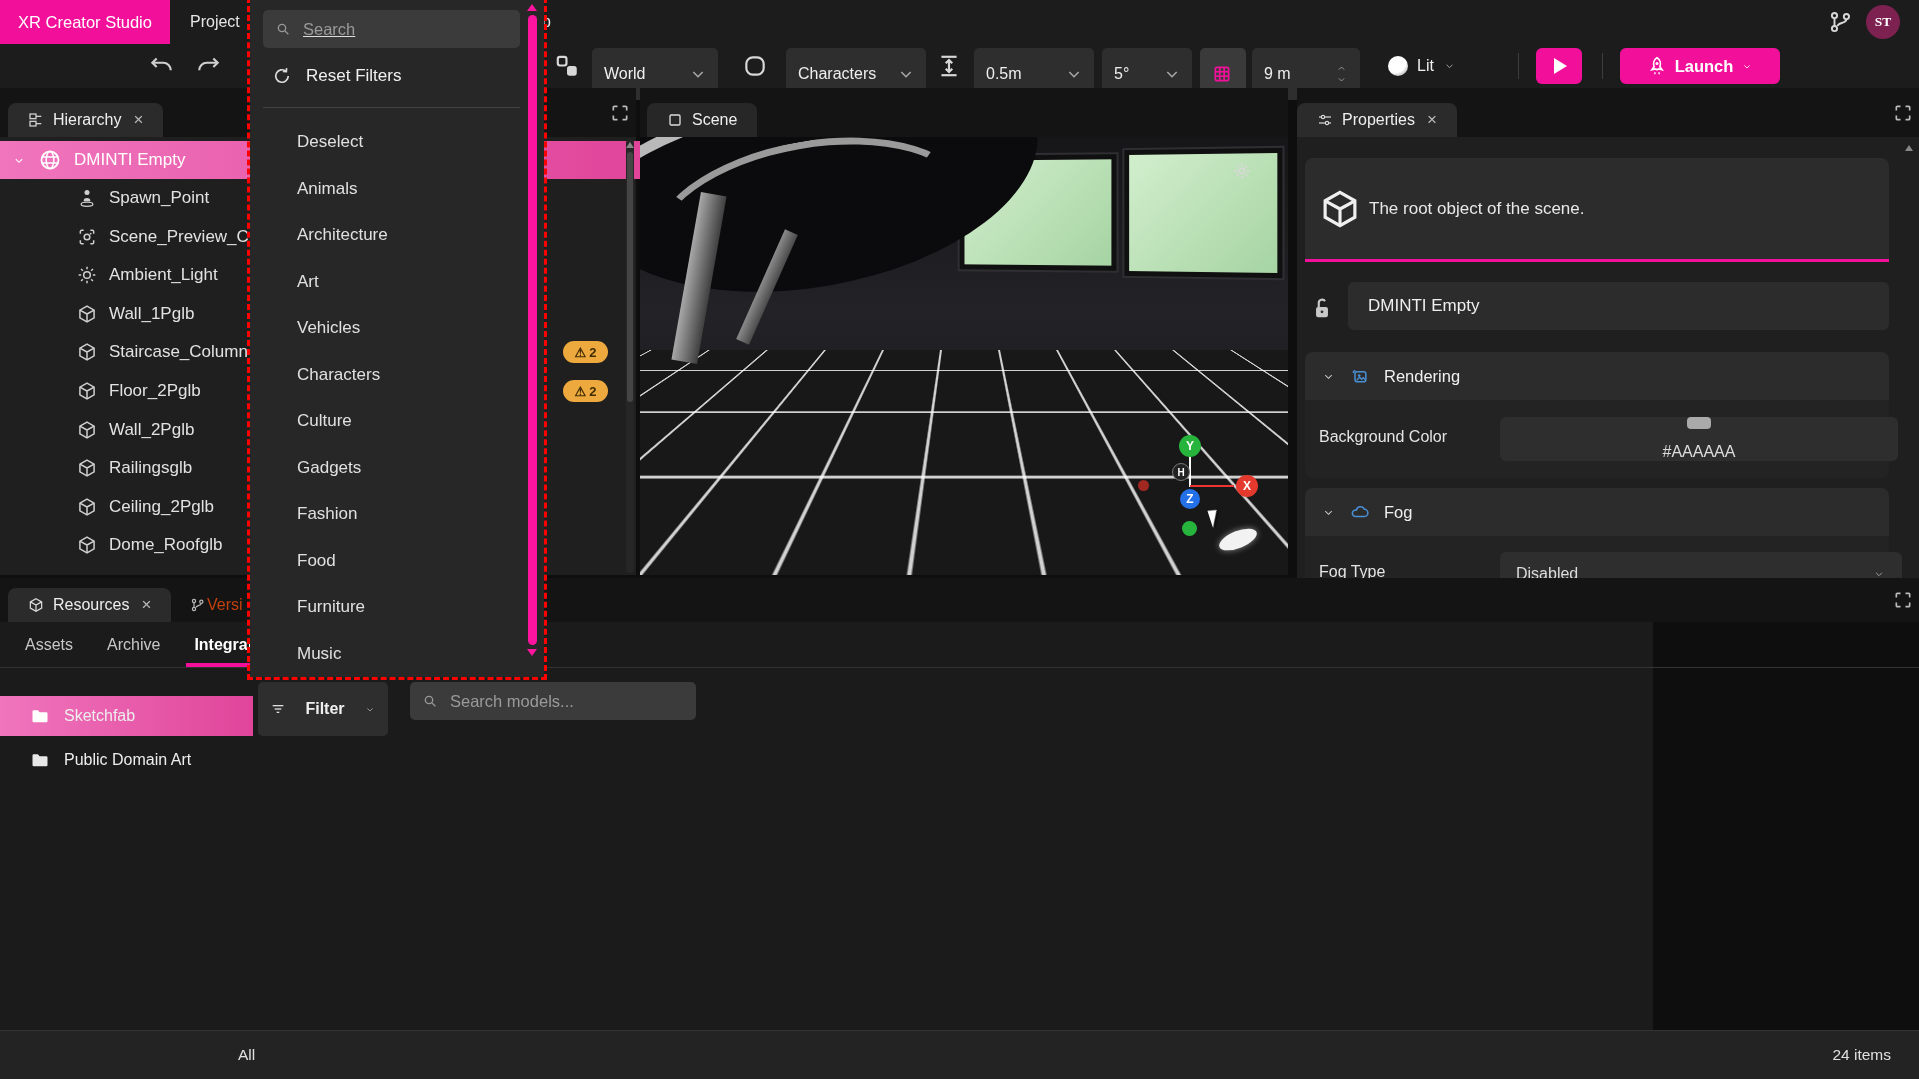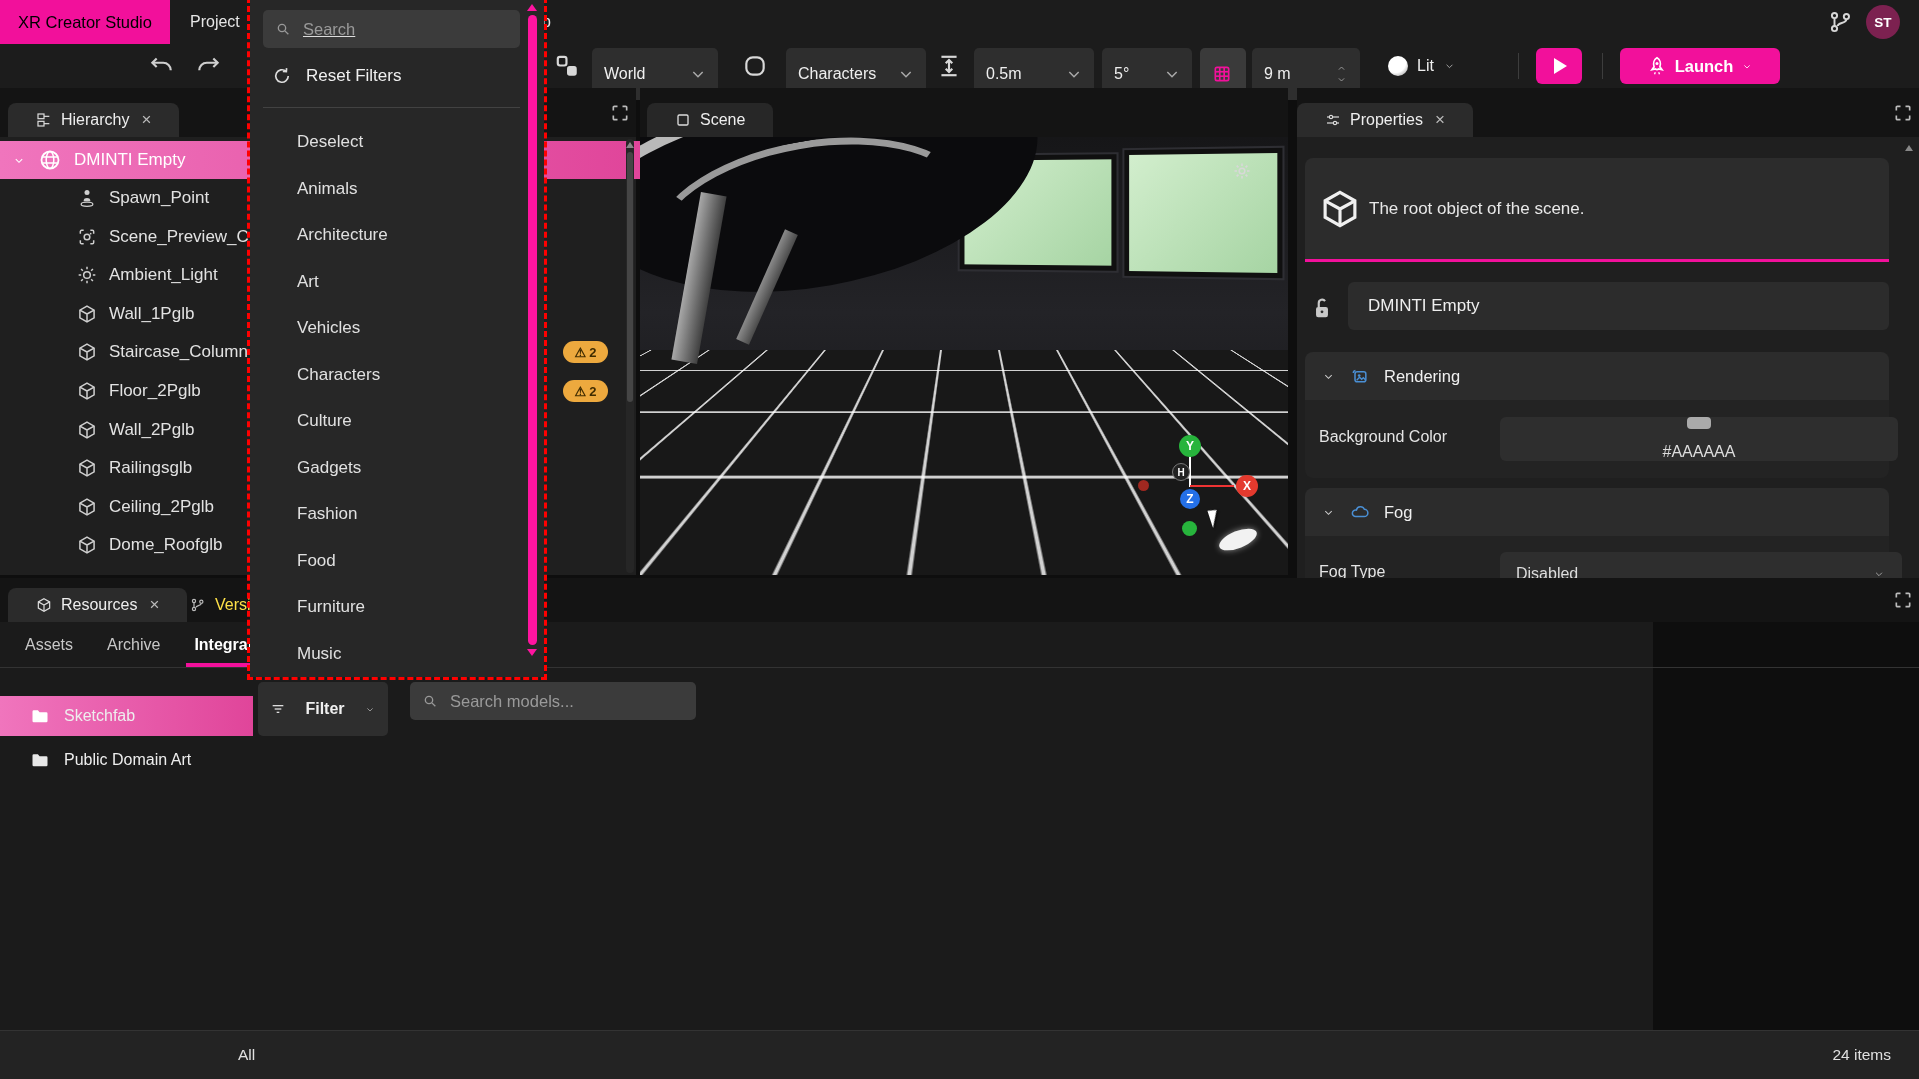--- a/index.html
+++ b/index.html
@@ -6,34 +6,34 @@
   #root{position:relative;width:1919px;height:1079px;overflow:hidden;background:#0e0e0e;
         font-family:"Liberation Sans",sans-serif;color:#ddd;-webkit-font-smoothing:antialiased;}
   .abs{position:absolute;}
   .row{display:flex;align-items:center;}
   .ic{width:20px;height:20px;flex:none;}
   .ic-s{width:16px;height:16px;flex:none;}
   .ic-l{width:26px;height:26px;flex:none;}
   svg{display:block;}
   
   .menubar{left:0;top:0;width:1919px;height:44px;background:#1c1c1c;border-bottom:1px solid #141414;}
-  .brand{left:0;top:0;width:170px;height:44px;background:var(--accent);color:#000000;font-size:16.5px;
+  .brand{left:0;top:0;width:170px;height:44px;background:var(--accent);color:#ffffff;font-size:16.5px;
          display:flex;align-items:center;justify-content:center;font-weight:500;}
   .menuitem{top:0;height:44px;display:flex;align-items:center;font-size:16px;color:#e6e6e6;padding:0 12px;}
   .avatar{width:34px;height:34px;border-radius:50%;background:#7c2150;color:#fff;font-size:13.5px;font-weight:700;
-          display:flex;align-items:center;justify-content:center;}
+          display:flex;align-items:center;justify-content:center;font-family:Liberation Serif, serif;}
   .toolbar{left:0;top:44px;width:1919px;height:44px;background:#1c1c1c;}
   .tbtn{height:36px;background:#2e2e2e;border-radius:5px;display:flex;align-items:center;gap:10px;
         padding:8px 12px;font-size:16px;color:#efefef;}
   .pinkbtn{background:var(--accent);border-radius:6px;display:flex;align-items:center;justify-content:center;gap:8px;color:#fff;}
   .vsep{width:1px;height:26px;background:#3d3d3d;}
   
   .tabstrip{background:#141414;height:49px;}
   .tab{height:34px;margin-top:15px;background:#2b2b2b;border-radius:8px 8px 0 0;display:flex;align-items:center;
-       gap:9px;padding:0 28px;font-size:16px;color:#eee;}
+       gap:9px;padding:0 20px;font-size:16px;color:#eee;}
   .tab .x{color:#bbb;font-size:17px;margin-left:3px;}
   .panelbody{background:#1f1f1f;}
   .treerow{position:absolute;left:0;width:640px;height:38px;display:flex;align-items:center;font-size:17px;color:#e2e2e2;}
   .treerow .lbl{margin-left:12px;white-space:nowrap;}
   .rootrow{background:linear-gradient(90deg,#f075bd,#e0459a);color:#fff;}
   .badge{position:absolute;left:563px;width:45px;height:22px;border-radius:11px;background:#eda93e;color:#402c00;
          font-size:13px;font-weight:700;display:flex;align-items:center;justify-content:center;gap:3px;z-index:4;}
   
   .viewport{left:640px;top:137px;width:648px;height:438px;overflow:hidden;background:#1b1b1e;}
   .vp-wall{position:absolute;inset:0;background:linear-gradient(#161618 0%,#232327 40%,#1c1c1f 62%,#151517 100%);}
@@ -523,21 +523,21 @@
 
   <div class="abs" style="left:0;top:578px;width:1653px;height:501px;background:#1b1b1b;">
     <div class="abs tabstrip" style="left:0;top:0;width:1919px;height:44px;">
       <div class="abs tab" style="left:8px;margin-top:10px;">
         <svg class="ic-s" style="color:#ddd;">
             <use href="#i-cube"></use>
           </svg>
         <span>Resources</span>
         <span class="x">×</span>
       </div>
-      <div class="abs row" style="left:190px;top:10px;height:34px;gap:9px;font-size:16px;color:#fde047;">
+      <div class="abs row" style="left:190px;top:10px;height:34px;gap:1px;font-size:16px;color:#c2410c;">
         <svg class="ic-s" style="color:#bbb;">
             <use href="#i-branch"></use>
           </svg>
         <span>Versi</span>
       </div>
       <svg class="abs ic" style="left:1893px;top:12px;color:#bbb;">
           <use href="#i-expand"></use>
         </svg>
     </div>
     <div class="abs row" style="left:0;top:44px;width:1919px;height:46px;border-bottom:1px solid #333;gap:34px;padding-left:25px;box-sizing:border-box;">

